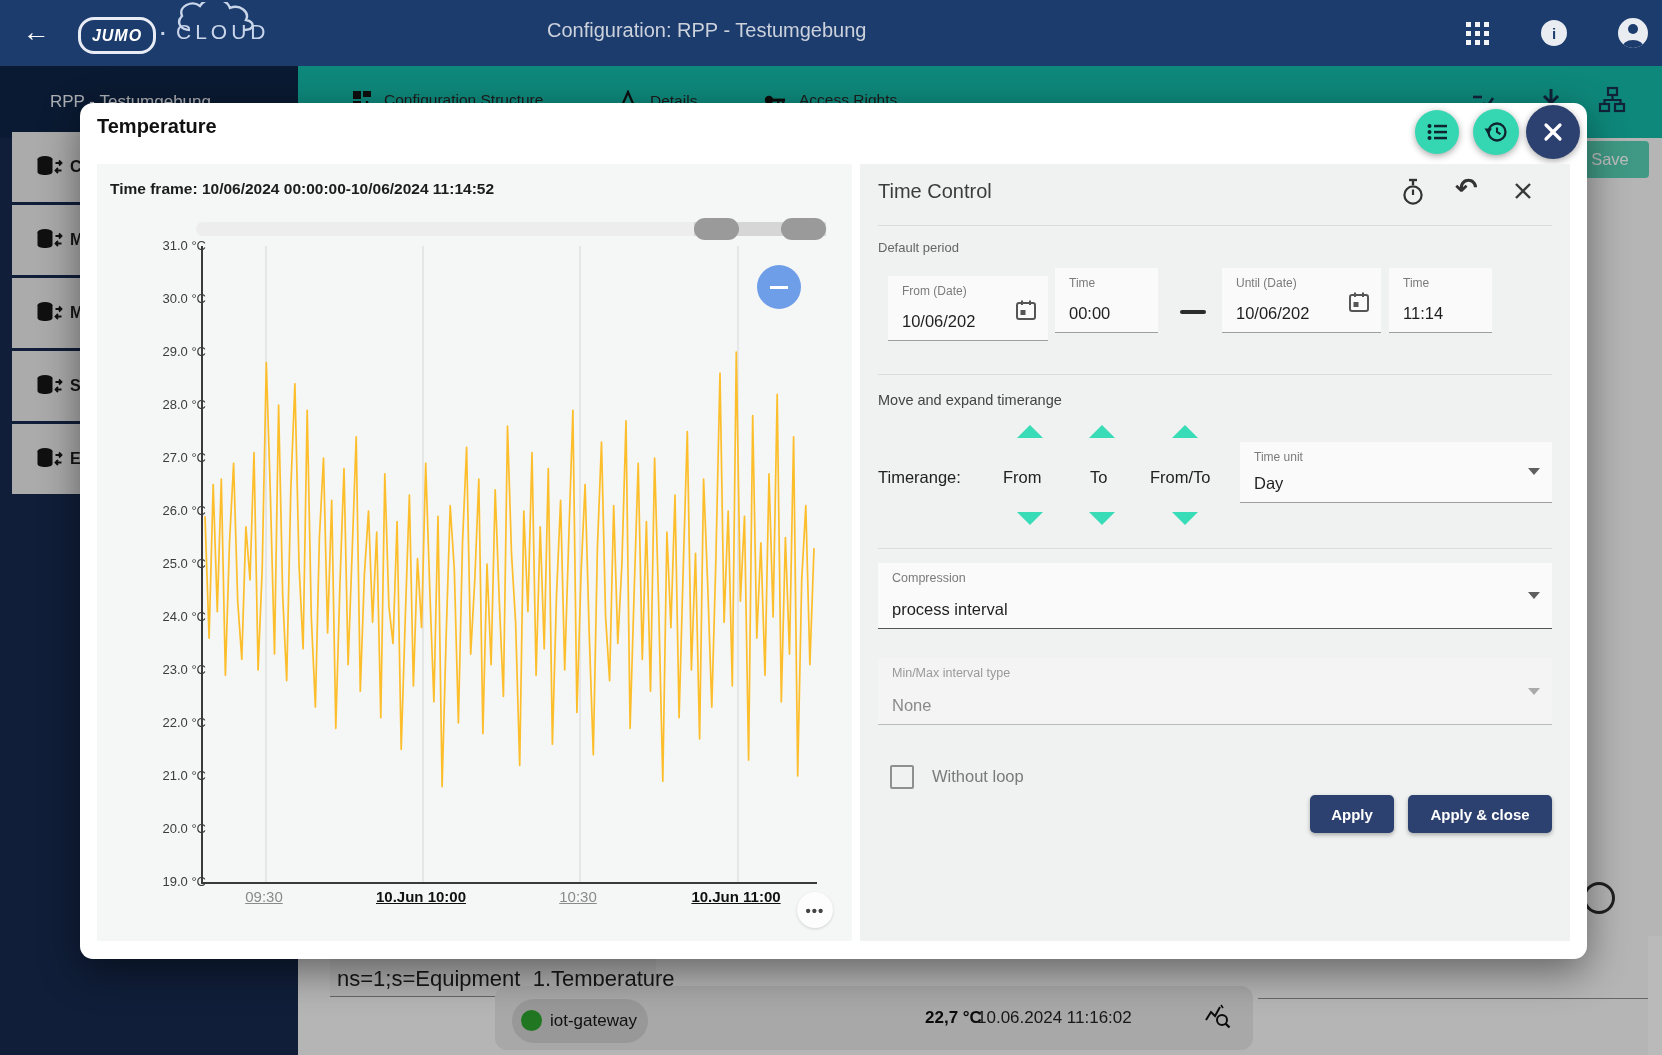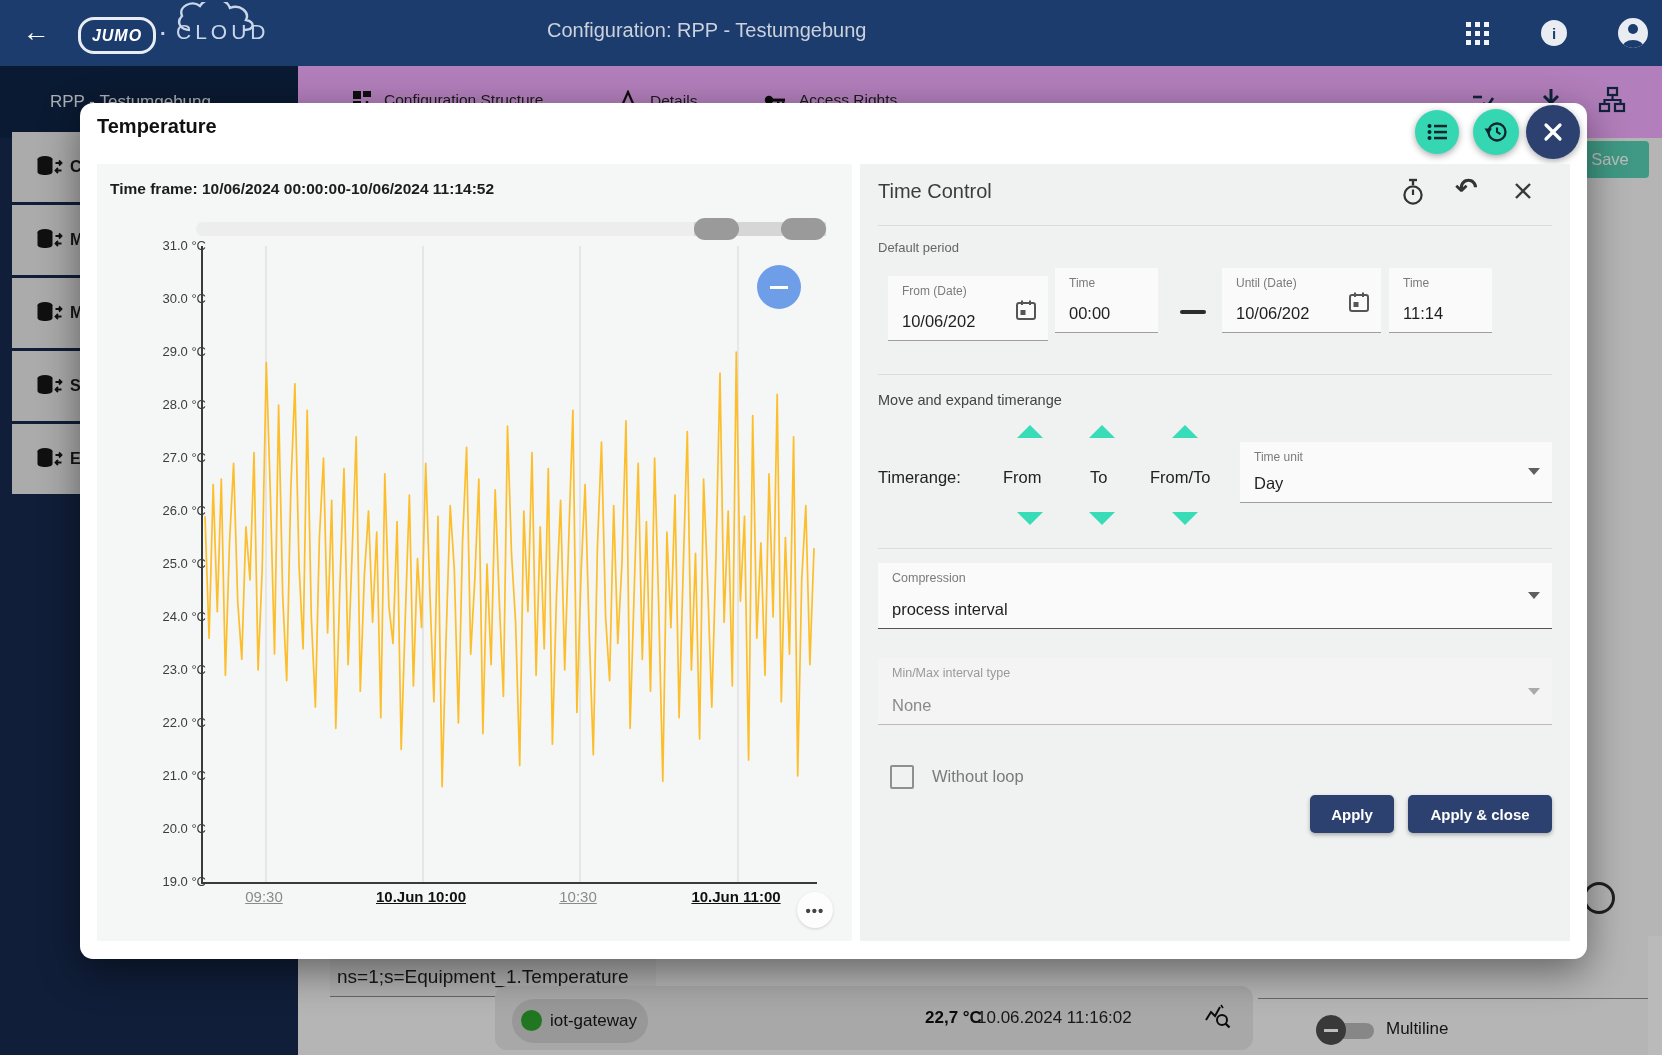--- a/index.html
+++ b/index.html
@@ -84,21 +84,21 @@
         <svg width="28" height="24" viewBox="0 0 28 24" style="margin-left:24px;">
           <ellipse cx="9" cy="4" rx="7.5" ry="3" fill="#161616"></ellipse>
           <path d="M1.5 4 v13 c0 1.7 3.4 3 7.5 3 s7.5 -1.3 7.5 -3 V4 Z" fill="#161616"></path>
           <path d="M19.5 8 h6 M23 5.5 l2.5 2.5 -2.5 2.5" stroke="#161616" stroke-width="1.8" fill="none"></path>
           <path d="M25.5 15.5 h-6 M22 13 l-2.5 2.5 2.5 2.5" stroke="#161616" stroke-width="1.8" fill="none"></path>
         </svg>
         <span style="margin-left:6px;">E</span>
       </div>
     </div>
 
-    <div class="abs" style="left:298px;top:66px;width:1364px;height:72px;background:#f0abfc;">
+    <div class="abs" style="left:298px;top:66px;width:1364px;height:72px;background:#14b8a6;">
       <div class="abs" style="left:54px;top:24px;display:flex;align-items:center;gap:12px;cursor:pointer;">
         <svg width="20" height="20" viewBox="0 0 20 20">
           <rect x="1" y="1" width="8" height="8" fill="#141414"></rect>
           <rect x="11" y="1" width="8" height="6" fill="#141414"></rect>
           <rect x="1" y="11" width="8" height="8" fill="#141414"></rect>
           <path d="M15 11 v8 M11 15 h8" stroke="#141414" stroke-width="2.4" fill="none"></path>
         </svg>
         <span class="tablabel">Configuration Structure</span>
       </div>
       <div class="abs" style="left:320px;top:24px;display:flex;align-items:flex-end;gap:12px;cursor:pointer;">
@@ -140,48 +140,41 @@
     </div>
 
     <div class="abs" style="left:1571px;top:141px;width:78px;height:37px;background:#56cfb3;border-radius:4px;display:flex;align-items:center;justify-content:center;cursor:pointer;">
       <span style="color:#ffffff;font-size:16.5px;">Save</span>
     </div>
 
     <div class="abs" style="left:1583px;top:882px;width:26px;height:26px;border:3.5px solid #2c2c2c;border-radius:50%;"></div>
 
     <div class="abs" style="left:330px;top:940px;width:326px;height:56px;background:#ededed;border-bottom:1px solid #8a8a8a;">
       <div class="abs" style="left:7px;top:8px;font-size:12.5px;color:#4c4c4c;">Address</div>
-      <div class="abs" style="left:7px;top:26px;font-size:19px;color:#1f1f1f;white-space:nowrap;">ns=1;s=Equipment_1.Temperature</div>
+      <div class="abs" style="left:7px;top:26px;font-size:22px;color:#1f1f1f;white-space:nowrap;">ns=1;s=Equipment_1.Temperature</div>
     </div>
 
     <div class="abs" style="left:495px;top:986px;width:758px;height:64px;background:#e3e3e3;border-radius:12px;">
       <div class="abs" style="left:17px;top:13px;width:136px;height:44px;background:#cdcdcd;border-radius:22px;">
         <div class="abs" style="left:9px;top:11px;width:21px;height:21px;border-radius:50%;background:#2da12d;"></div>
         <div class="abs" style="left:38px;top:12px;font-size:17px;color:#161616;">iot-gateway</div>
       </div>
       <div class="abs" style="left:430px;top:22px;font-size:17px;font-weight:700;color:#0f0f0f;">22,7 °C</div>
       <div class="abs" style="left:482px;top:22px;font-size:17px;color:#222222;">10.06.2024 11:16:02</div>
       <div class="abs" style="left:708px;top:16px;cursor:pointer;">
         <svg width="30" height="30" viewBox="0 0 30 30">
           <polyline points="3,18 8,10 12,14 17,5" fill="none" stroke="#111" stroke-width="2"></polyline>
           <line x1="18" y1="3" x2="20" y2="6" stroke="#111" stroke-width="1.6"></line>
           <circle cx="19" cy="18" r="5" fill="none" stroke="#111" stroke-width="2"></circle>
           <line x1="22.5" y1="21.5" x2="26.5" y2="25.5" stroke="#111" stroke-width="2.4"></line>
         </svg>
       </div>
     </div>
 
     <div class="abs" style="left:1258px;top:998px;width:394px;height:1px;background:#8c8c8c;"></div>
-    <div class="abs" style="left:1316px;top:1014px;width:340px;height:34px;cursor:pointer;">
-      <div class="abs" style="left:14px;top:9px;width:44px;height:16px;border-radius:8px;background:#b7b7b7;"></div>
-      <div class="abs" style="left:0;top:1px;width:30px;height:30px;border-radius:50%;background:#4d4d4d;display:flex;align-items:center;justify-content:center;">
-        <div style="width:14px;height:3px;background:#ffffff;"></div>
-      </div>
-      <div class="abs" style="left:70px;top:5px;font-size:17px;color:#1c1c1c;">Multiline</div>
-    </div>
 
     <div class="abs" style="left:1648px;top:936px;width:14px;height:119px;background:#fbfbfb;"></div>
   </div>
 
   <div id="topbar">
     <div class="abs" style="left:18px;top:14px;width:36px;height:36px;color:#ffffff;font-size:27px;display:flex;align-items:center;justify-content:center;cursor:pointer;">←</div>
     <div class="abs" style="left:78px;top:17px;width:72px;height:31px;border:3px solid #e8ecf4;border-radius:16px;display:flex;align-items:center;justify-content:center;">
       <span style="color:#ffffff;font-weight:700;font-style:italic;font-size:16px;letter-spacing:1px;">JUMO</span>
     </div>
     <div class="abs" style="left:160px;top:22px;color:#c9d6ea;font-size:20px;font-weight:700;">·</div>

